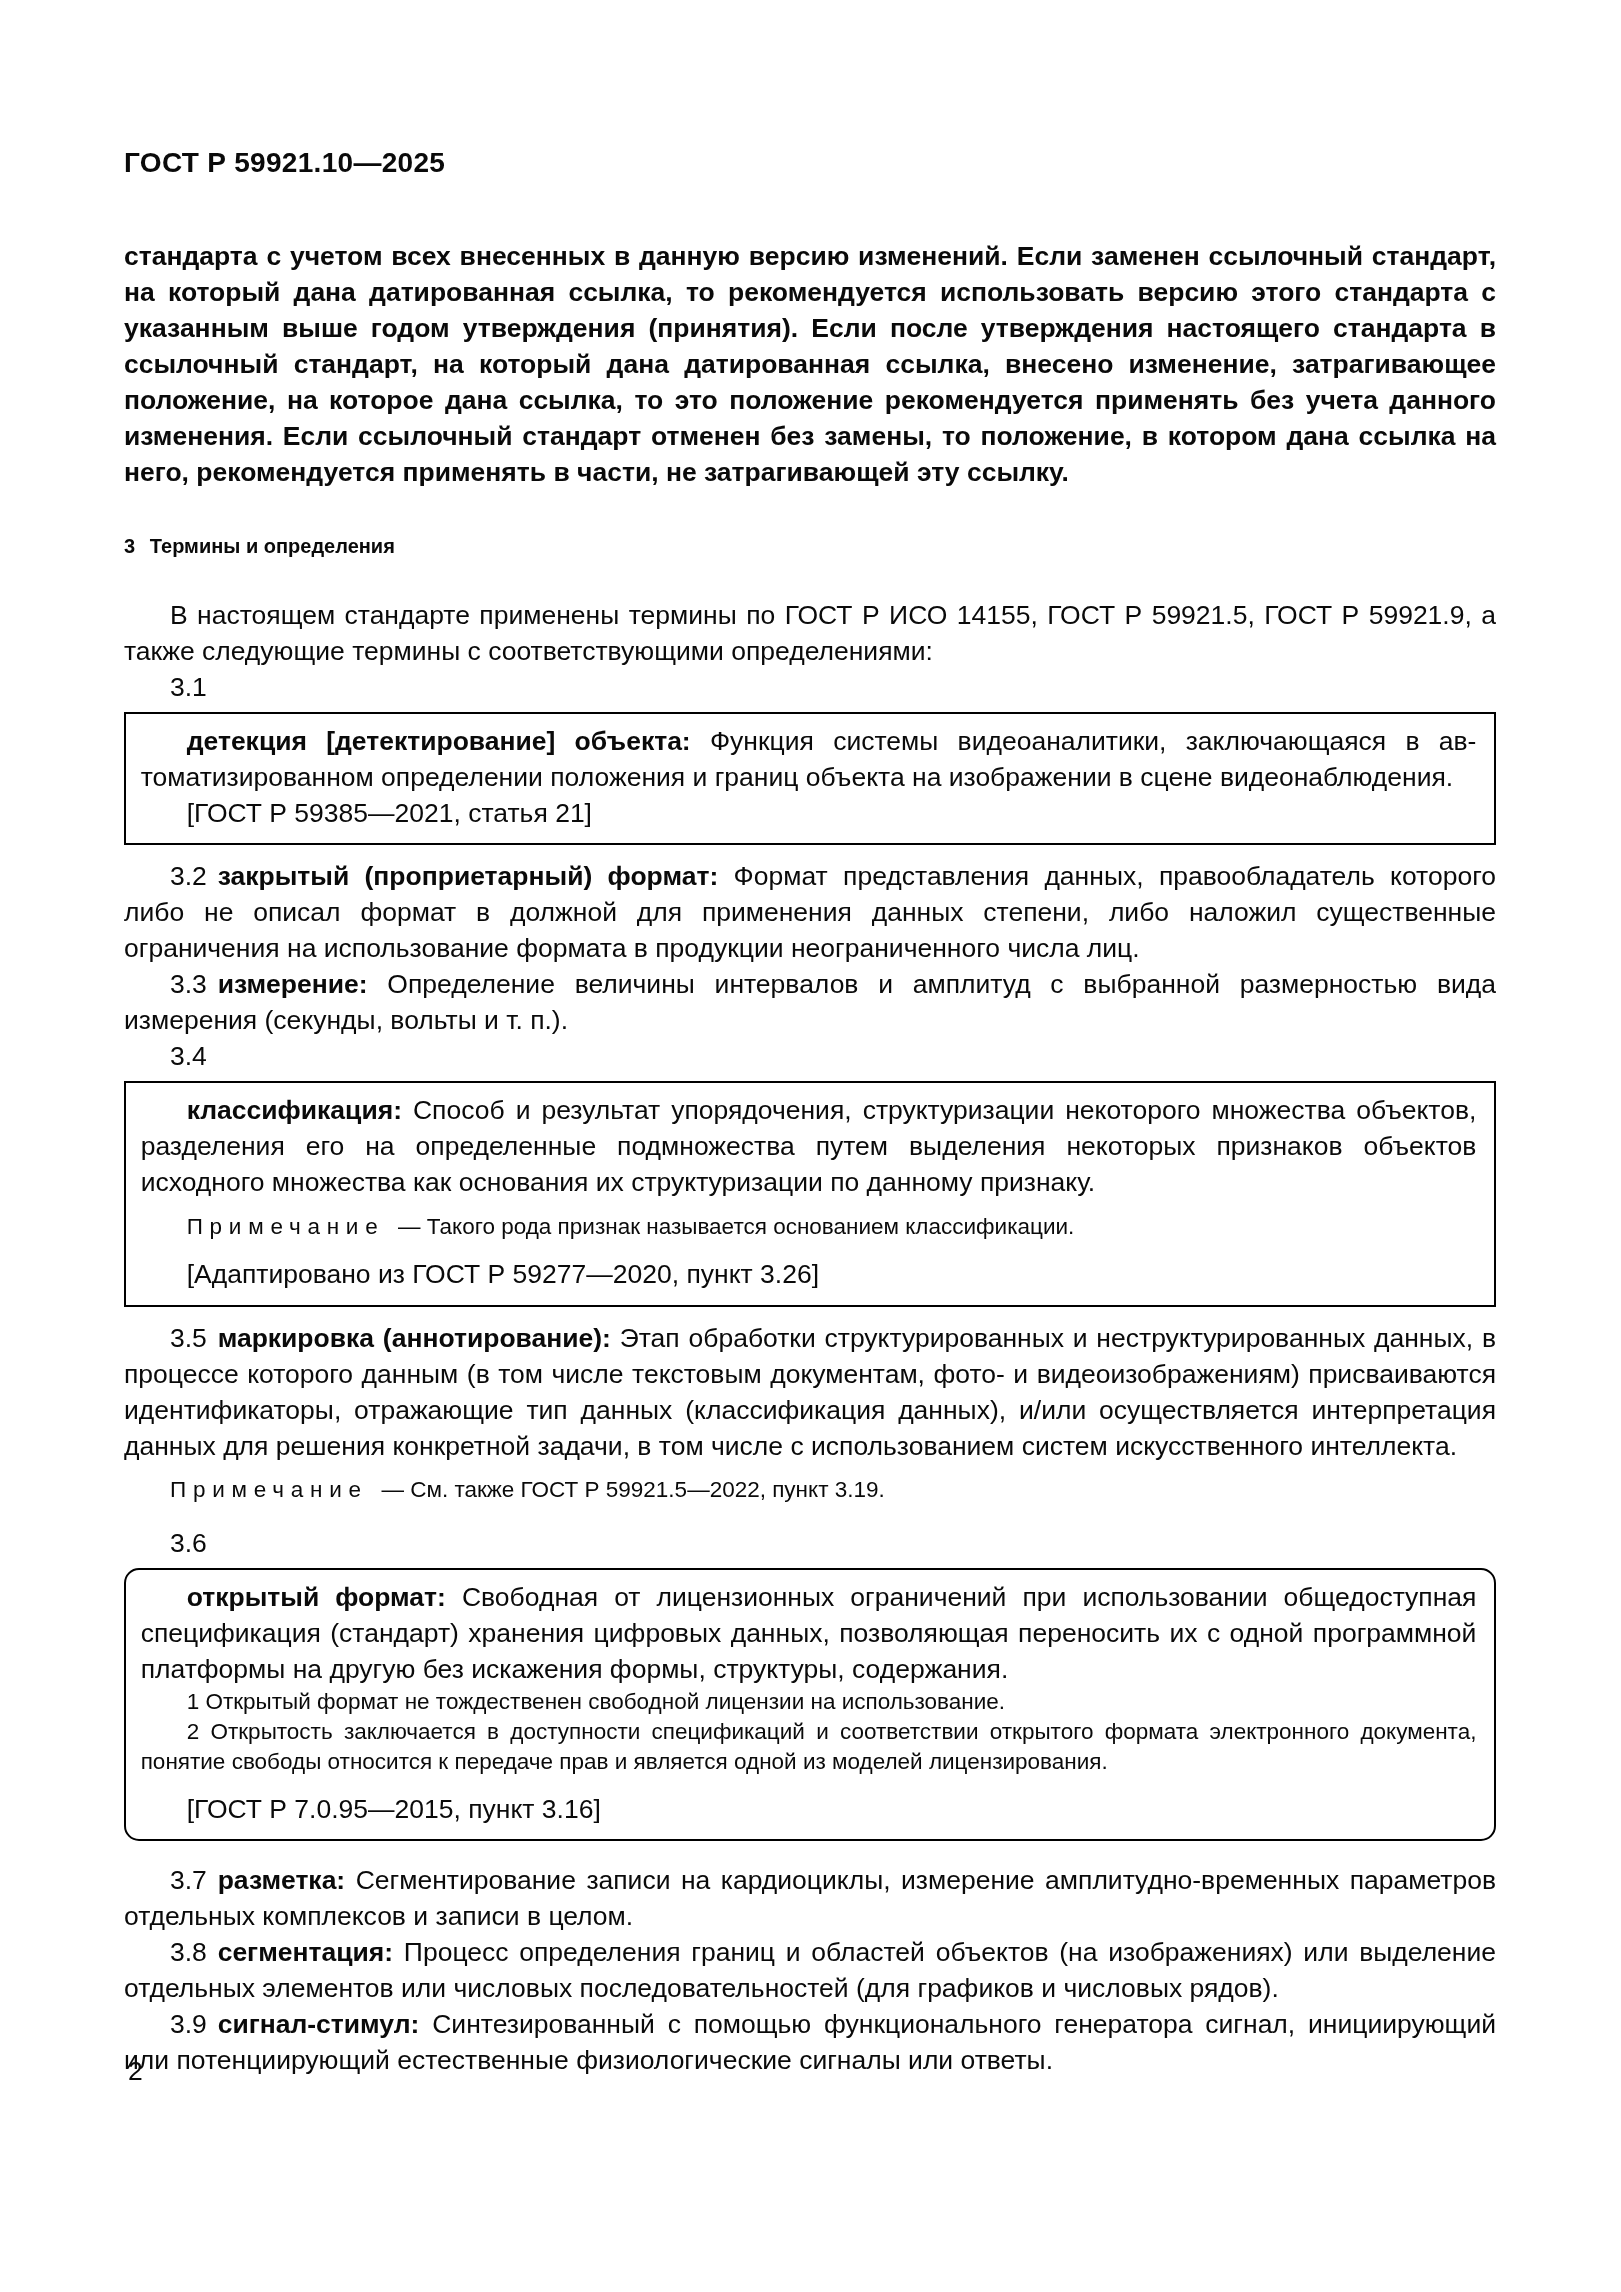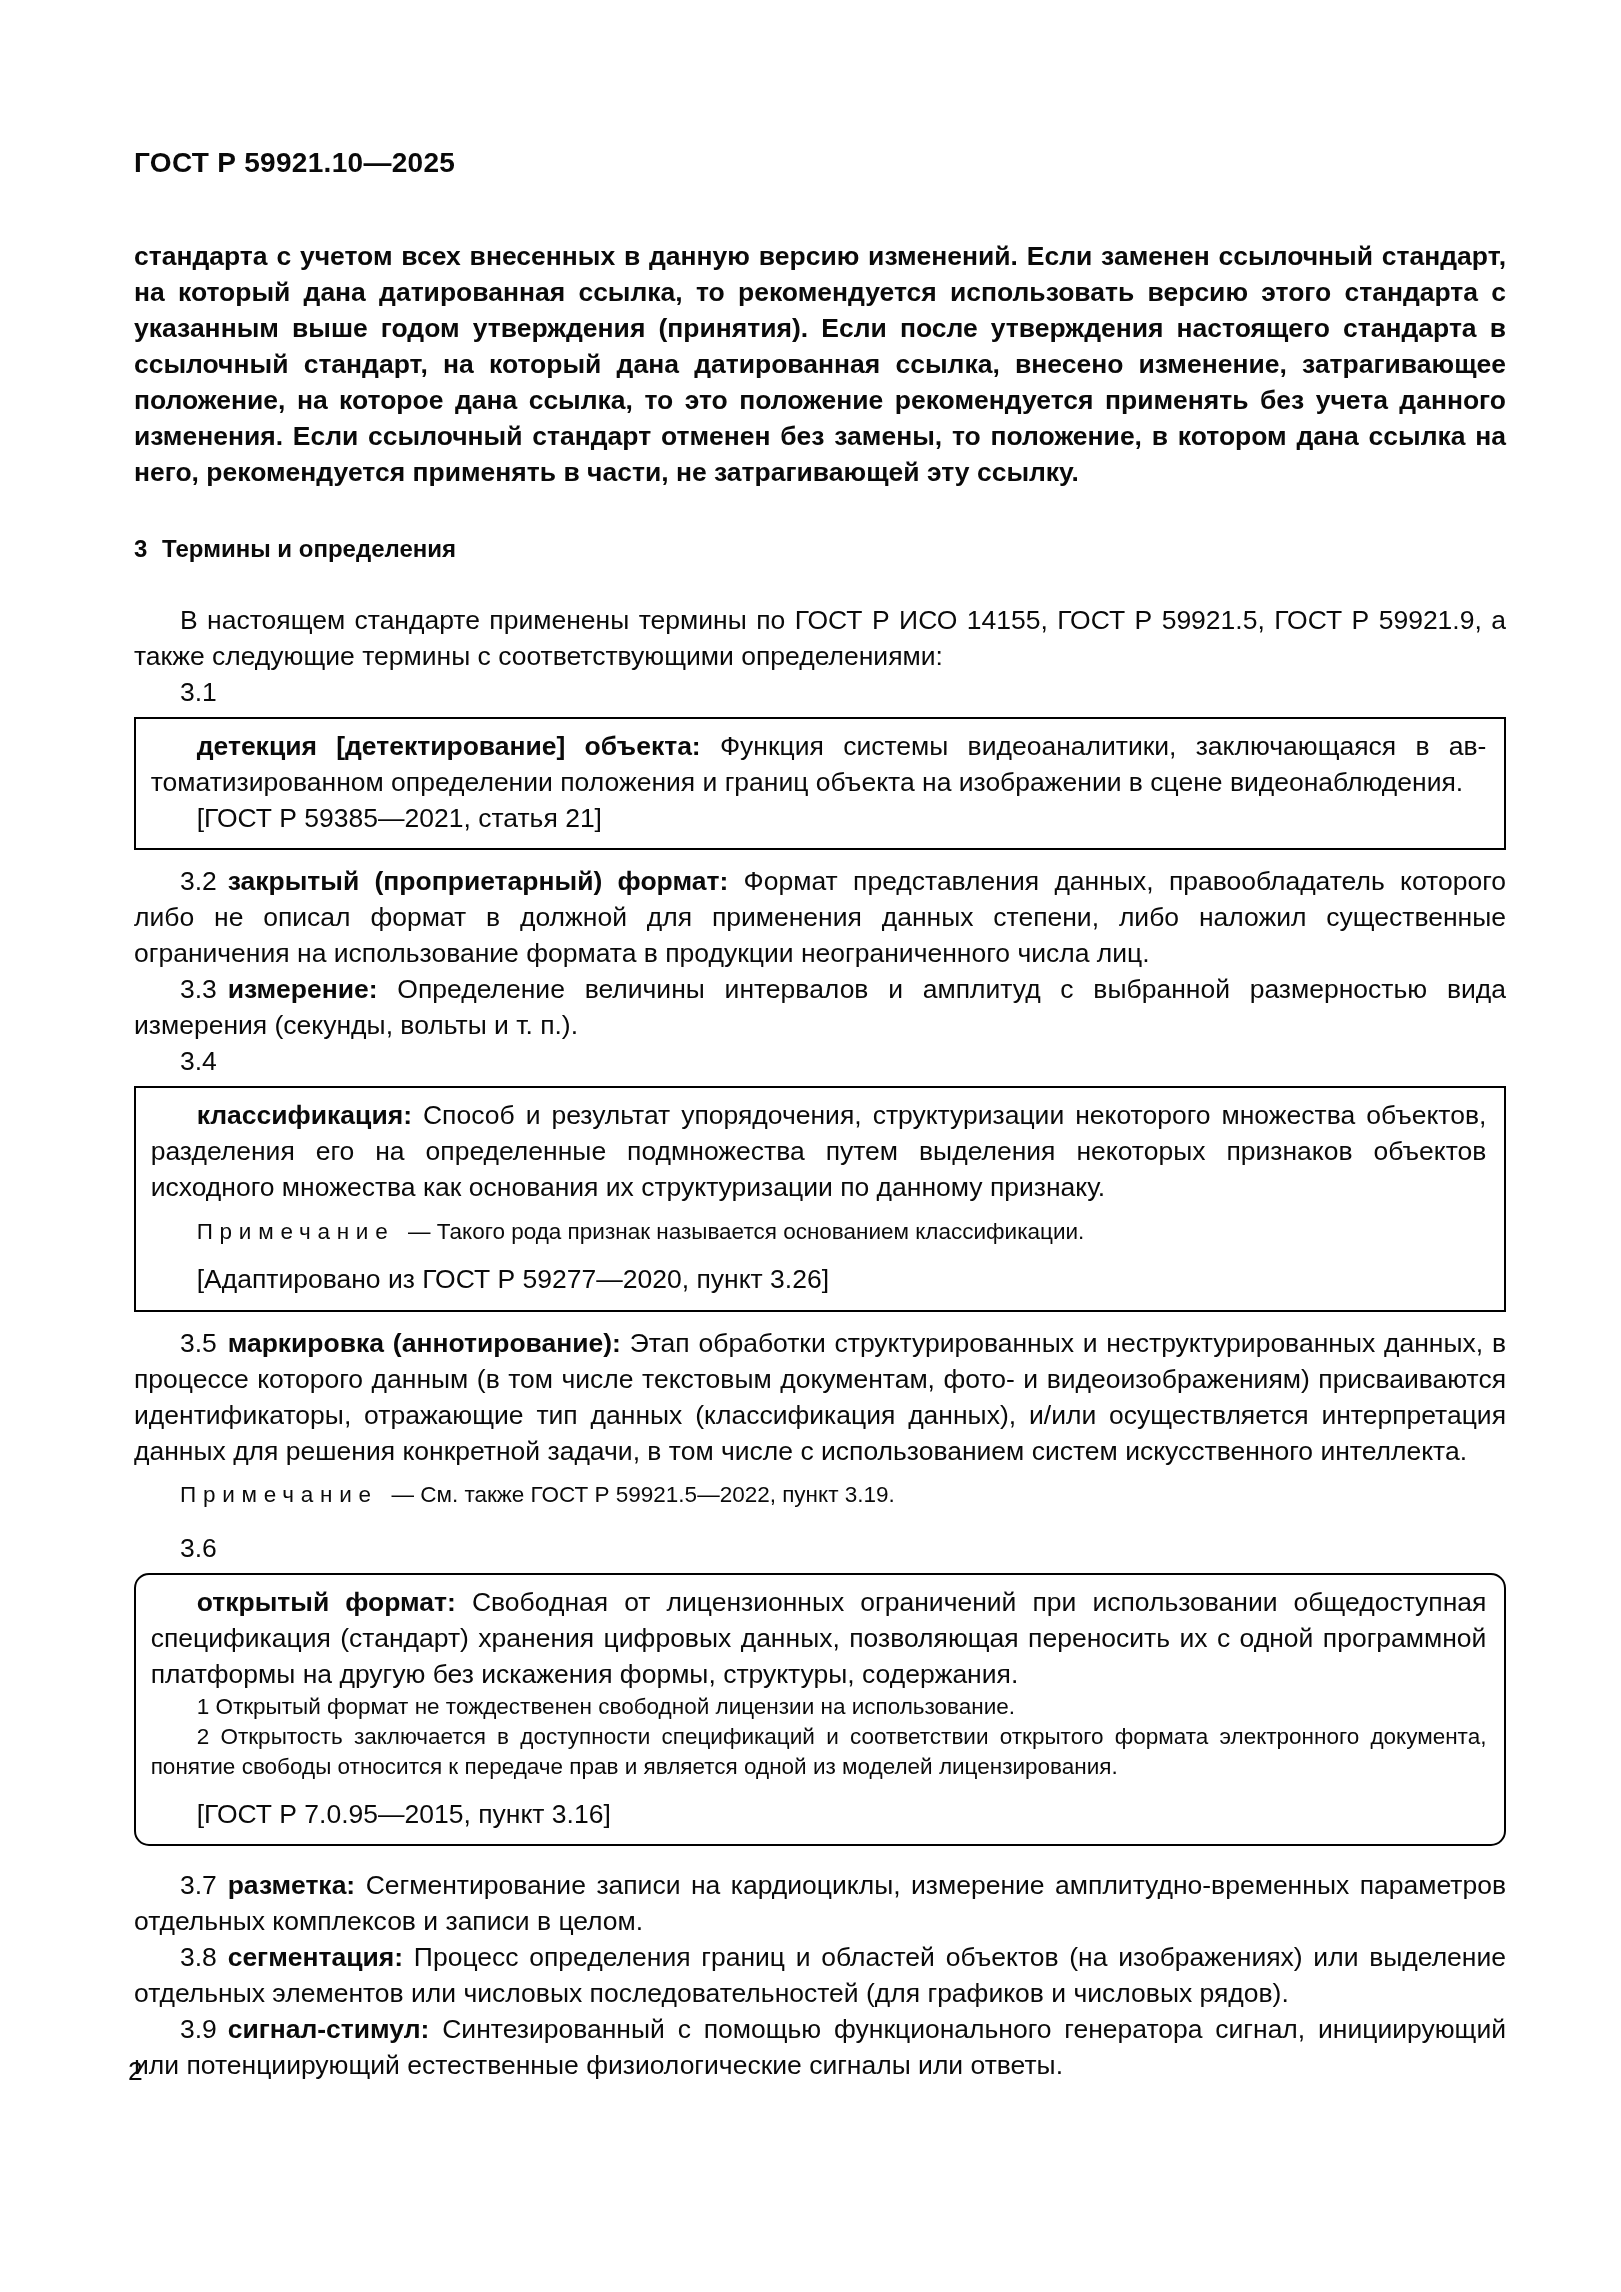--- a/index.html
+++ b/index.html
@@ -2,36 +2,36 @@
 <html><head>
 <meta charset="utf-8">
 <style>
   * { margin: 0; padding: 0; box-sizing: border-box; }
   html, body { background: #ffffff; }
   body {
     width: 1621px; height: 2293px; position: relative;
     font-family: "Liberation Sans", sans-serif;
     color: #0a0a0a;
   }
-  .page { position: absolute; left: 134px; top: 147px; width: 1372px; }
+  .page { position: absolute; left: 124px; top: 147px; width: 1372px; }
 
   .doc-code {
     font-size: 28px; font-weight: bold; letter-spacing: 0.3px;
     margin-bottom: 59px;
   }
 
   .para {
     font-size: 26.5px; line-height: 36px;
     text-align: justify; text-indent: 46px;
   }
   .flush { text-indent: 0; font-weight: bold; }
 
   .section-heading {
     margin-top: 45px; margin-bottom: 39px;
-    font-size: 24px; font-weight: bold;
+    font-size: 20px; font-weight: bold;
   }
   .section-heading .sec-num { margin-right: 14.7px; }
 
   .t-num { margin-right: 10.8px; }
   .term-name { font-weight: bold; }
 
   .term-box {
     border: 2.9px solid #000;
     margin-top: 6.9px; margin-bottom: 12.7px;
     padding: 8.8px 17.6px 12.7px 14.7px;

